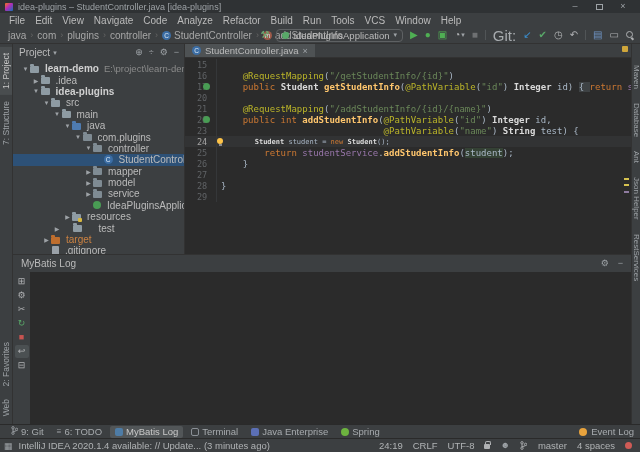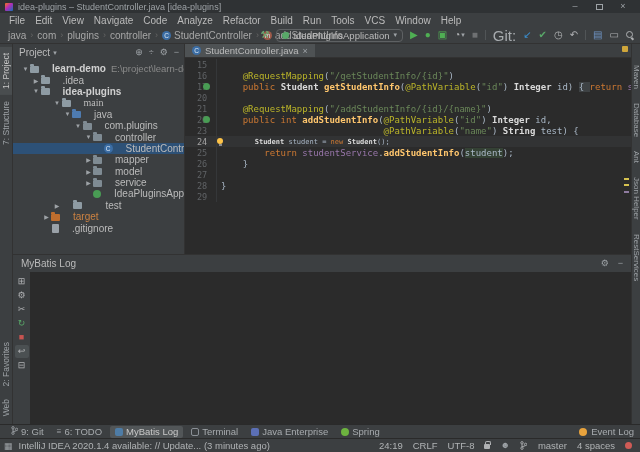--- a/index.html
+++ b/index.html
@@ -56,21 +56,21 @@
   
   #project-panel{width:172px;flex:0 0 172px;background:var(--c-panel_bg);border-right:1px solid #323232;display:flex;flex-direction:column;min-width:0}
   #project-header{height:17px;display:flex;align-items:center;padding:0 5px 0 6px;font-size:10px;color:#bbb;gap:3px;flex:0 0 17px}
   #project-header .caret{font-size:7px}
   #project-tools{margin-left:auto;display:flex;gap:6px;align-items:center}
   .phico{font-size:9px;color:#9da2a6;line-height:1}
   #tree{flex:1;overflow:hidden;font-size:10px;color:#bbb;padding-top:2px}
   .trow{height:11.4px;display:flex;align-items:center;white-space:nowrap}
   .trow.sel{background:var(--c-selection,#2d5177)}
   .arrow{width:9px;flex:0 0 9px;font-size:6px;color:#9da2a6;text-align:center}
-  .tlabel{margin-left:13px}
+  .tlabel{margin-left:6px}
   .tlabel.bold{font-weight:bold;color:#d0d0d0}
   .trow.exc .tlabel{color:var(--c-excluded,#cc8242)}
   .tsuffix{margin-left:5px;color:#8a8a8a;font-size:9.5px}
   .ifolder{width:9px;height:7px;background:#8e9ba3;border-radius:1px;position:relative;flex:0 0 9px;margin-top:1px}
   .ifolder::before{content:"";position:absolute;top:-2px;left:0;width:4px;height:2px;background:inherit;border-radius:1px 1px 0 0}
   .f-java{background:#4e7bb0}
   .f-exc{background:#bf6e2e}
   .f-pkg{background:#7f8b93}
   .f-res{background:#8e9ba3}
   .resdot{position:absolute;right:-1px;bottom:-1px;width:4px;height:4px;border-radius:1px;background:#d6b740}
@@ -258,21 +258,26 @@
             <div class="trow" style="padding-left: 18.5px;">
               <span class="arrow">▶</span>
               <span class="ifolder"></span>
               <span class="tlabel">.idea</span>
             </div>
             <div class="trow" style="padding-left: 18.5px;">
               <span class="arrow">▼</span>
               <span class="ifolder"></span>
               <span class="tlabel bold">idea-plugins</span>
             </div>
-            <div class="trow" style="padding-left: 39.5px; font-family: Liberation Serif, serif;">
+            <div class="trow" style="padding-left: 29px;">
+              <span class="arrow">▼</span>
+              <span class="ifolder"></span>
+              <span class="tlabel">src</span>
+            </div>
+            <div class="trow" style="padding-left: 39.5px;">
               <span class="arrow">▼</span>
               <span class="ifolder"></span>
               <span class="tlabel">main</span>
             </div>
             <div class="trow" style="padding-left: 50px;">
               <span class="arrow">▼</span>
               <span class="ifolder f-java"></span>
               <span class="tlabel">java</span>
             </div>
             <div class="trow" style="padding-left: 60.5px;">
@@ -302,20 +307,27 @@
             </div>
             <div class="trow" style="padding-left: 71px;">
               <span class="arrow">▶</span>
               <span class="ifolder f-pkg"></span>
               <span class="tlabel">service</span>
             </div>
             <div class="trow" style="padding-left: 71px;">
               <span class="arrow"></span>
               <span class="gcirc"></span>
               <span class="tlabel">IdeaPluginsApplication</span>
+            </div>
+            <div class="trow" style="padding-left: 50px;">
+              <span class="arrow">▶</span>
+              <span class="ifolder f-res">
+                <span class="resdot"></span>
+              </span>
+              <span class="tlabel">resources</span>
             </div>
             <div class="trow" style="padding-left: 39.5px; gap: 11px;">
               <span class="arrow">▶</span>
               <span class="ifolder"></span>
               <span class="tlabel">test</span>
             </div>
             <div class="trow exc" style="padding-left: 29px;">
               <span class="arrow">▶</span>
               <span class="ifolder f-exc"></span>
               <span class="tlabel">target</span>

